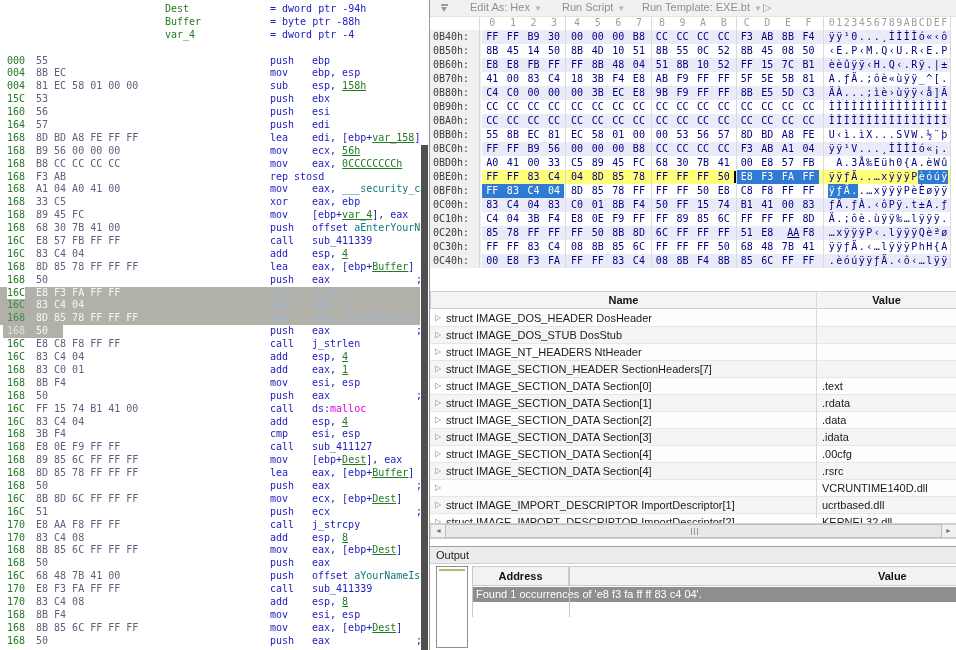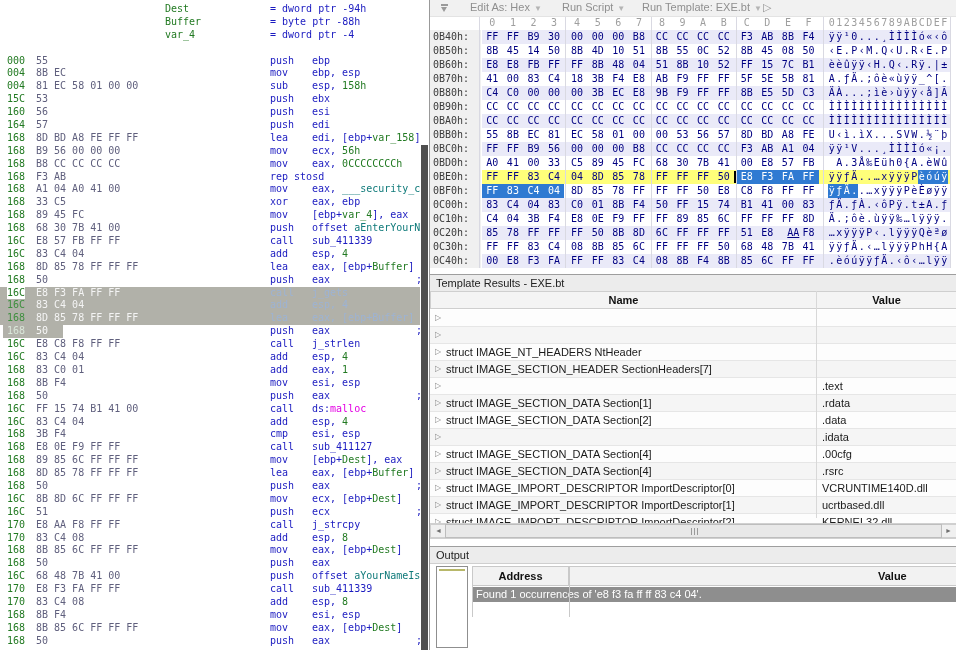--- a/index.html
+++ b/index.html
@@ -10,21 +10,21 @@
        background:#fff;font-family:"DejaVu Sans Mono",monospace;font-size:10px;padding-top:3px;}
   .asm-line{position:relative;height:12.9px;line-height:12.9px;white-space:pre;}
   .asm-line.hl{background:#b1b1a9;}
   .off{position:absolute;left:7px;color:#227a22;}
   .bytes{position:absolute;left:36px;color:#5f5f7d;}
   .mn{position:absolute;left:270px;color:#1b1bc0;}
   .ops{position:absolute;left:312px;color:#1b1bc0;}
   .cmt{position:absolute;left:416px;color:#1b1bc0;}
   .hvar{position:absolute;left:165px;color:#227a22;}
   .hdef{position:absolute;left:270px;color:#1b1bc0;}
-  .sg-n,.sg-v{color:#227a22;}
+  .sg-n,.sg-v{color:#227a22;text-decoration:underline;}
   .sg-i{color:#e400e4;}
   .sg-s{color:#0f7a7a;}
   .hl .off{color:#3f8f3f;}
   .hl .off.offbox{background:#fff;color:#227a22;}
   .hl .bytes{color:#f4f4f4;}
   .hl .mn,.hl .ops,.hl .ops span{color:#9db3d3;}
   .selbg{position:absolute;left:3px;top:0;bottom:0;width:60px;background:#b1b1a9;}
   .hlw{color:#d9e6d9 !important;}
   .hlb{color:#f8f8f8 !important;}
   
@@ -818,75 +818,77 @@
         <span class="acell" style="left: 510.5px;">ÿ</span>
       </div>
     </div>
   <div class="vline" style="left:49px"></div>
   <div class="vline" style="left:135px"></div>
   <div class="vline" style="left:221px"></div>
   <div class="vline" style="left:306px"></div>
   <div class="vline" style="left:393px"></div>
   <div class="vline" style="left:520px"></div>
 
-  <div class="tr-title">Template Results - EXE.bt</div>
   <div class="tr-head">
     <div class="th-cell" style="left:0;width:385px">Name</div>
     <div class="th-cell" style="left:386px;right:0">Value</div>
   </div>
   <div id="trrows">
       <div class="trrow" style="background: rgb(253, 253, 253);">
         <span class="tr-tri">▷</span>
+        <span class="tr-name">struct IMAGE_DOS_HEADER DosHeader</span>
         <span class="tr-value"></span>
       </div>
       <div class="trrow" style="background: rgb(245, 245, 245);">
         <span class="tr-tri">▷</span>
+        <span class="tr-name">struct IMAGE_DOS_STUB DosStub</span>
         <span class="tr-value"></span>
       </div>
       <div class="trrow" style="background: rgb(253, 253, 253);">
         <span class="tr-tri">▷</span>
         <span class="tr-name">struct IMAGE_NT_HEADERS NtHeader</span>
         <span class="tr-value"></span>
       </div>
       <div class="trrow" style="background: rgb(245, 245, 245);">
         <span class="tr-tri">▷</span>
         <span class="tr-name">struct IMAGE_SECTION_HEADER SectionHeaders[7]</span>
         <span class="tr-value"></span>
       </div>
       <div class="trrow" style="background: rgb(253, 253, 253);">
         <span class="tr-tri">▷</span>
+        <span class="tr-name">struct IMAGE_SECTION_DATA Section[0]</span>
         <span class="tr-value">.text</span>
       </div>
       <div class="trrow" style="background: rgb(245, 245, 245);">
         <span class="tr-tri">▷</span>
         <span class="tr-name">struct IMAGE_SECTION_DATA Section[1]</span>
         <span class="tr-value">.rdata</span>
       </div>
       <div class="trrow" style="background: rgb(253, 253, 253);">
         <span class="tr-tri">▷</span>
         <span class="tr-name">struct IMAGE_SECTION_DATA Section[2]</span>
         <span class="tr-value">.data</span>
       </div>
       <div class="trrow" style="background: rgb(245, 245, 245);">
         <span class="tr-tri">▷</span>
+        <span class="tr-name">struct IMAGE_SECTION_DATA Section[3]</span>
         <span class="tr-value">.idata</span>
       </div>
       <div class="trrow" style="background: rgb(253, 253, 253);">
         <span class="tr-tri">▷</span>
         <span class="tr-name">struct IMAGE_SECTION_DATA Section[4]</span>
         <span class="tr-value">.00cfg</span>
       </div>
       <div class="trrow" style="background: rgb(245, 245, 245);">
         <span class="tr-tri">▷</span>
         <span class="tr-name">struct IMAGE_SECTION_DATA Section[4]</span>
         <span class="tr-value">.rsrc</span>
       </div>
       <div class="trrow" style="background: rgb(253, 253, 253);">
         <span class="tr-tri">▷</span>
-        <span class="tr-name">struct IMAGE_IMPORT_DESCRIPTOR ImportDescriptor[0]</span>
         <span class="tr-value">VCRUNTIME140D.dll</span>
       </div>
       <div class="trrow" style="background: rgb(245, 245, 245);">
         <span class="tr-tri">▷</span>
         <span class="tr-name">struct IMAGE_IMPORT_DESCRIPTOR ImportDescriptor[1]</span>
         <span class="tr-value">ucrtbased.dll</span>
       </div>
       <div class="trrow" style="background: rgb(253, 253, 253);">
         <span class="tr-tri">▷</span>
         <span class="tr-name">struct IMAGE_IMPORT_DESCRIPTOR ImportDescriptor[2]</span>

